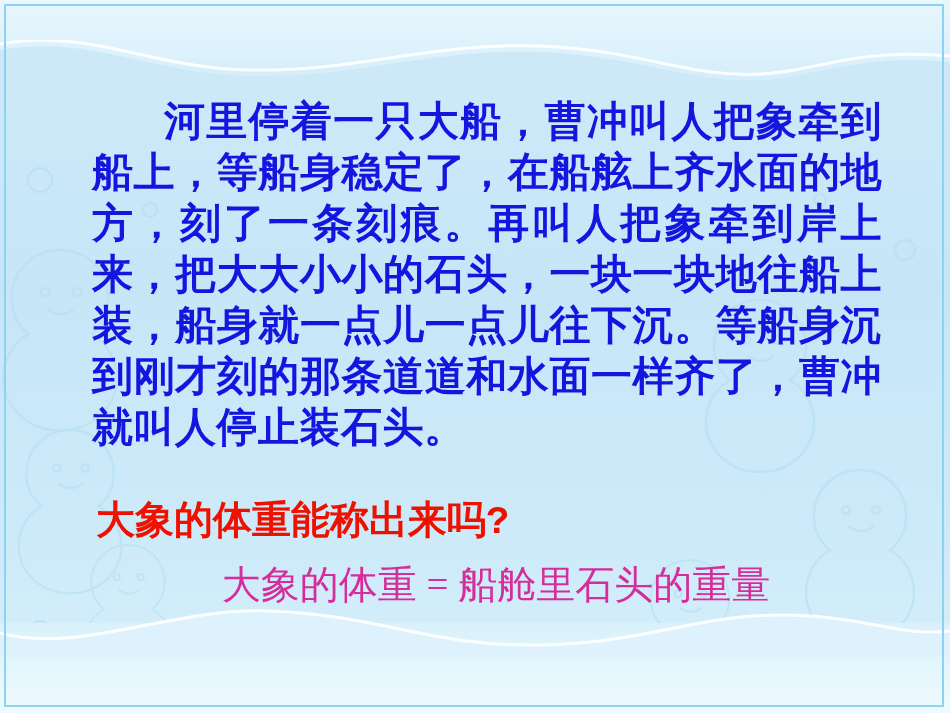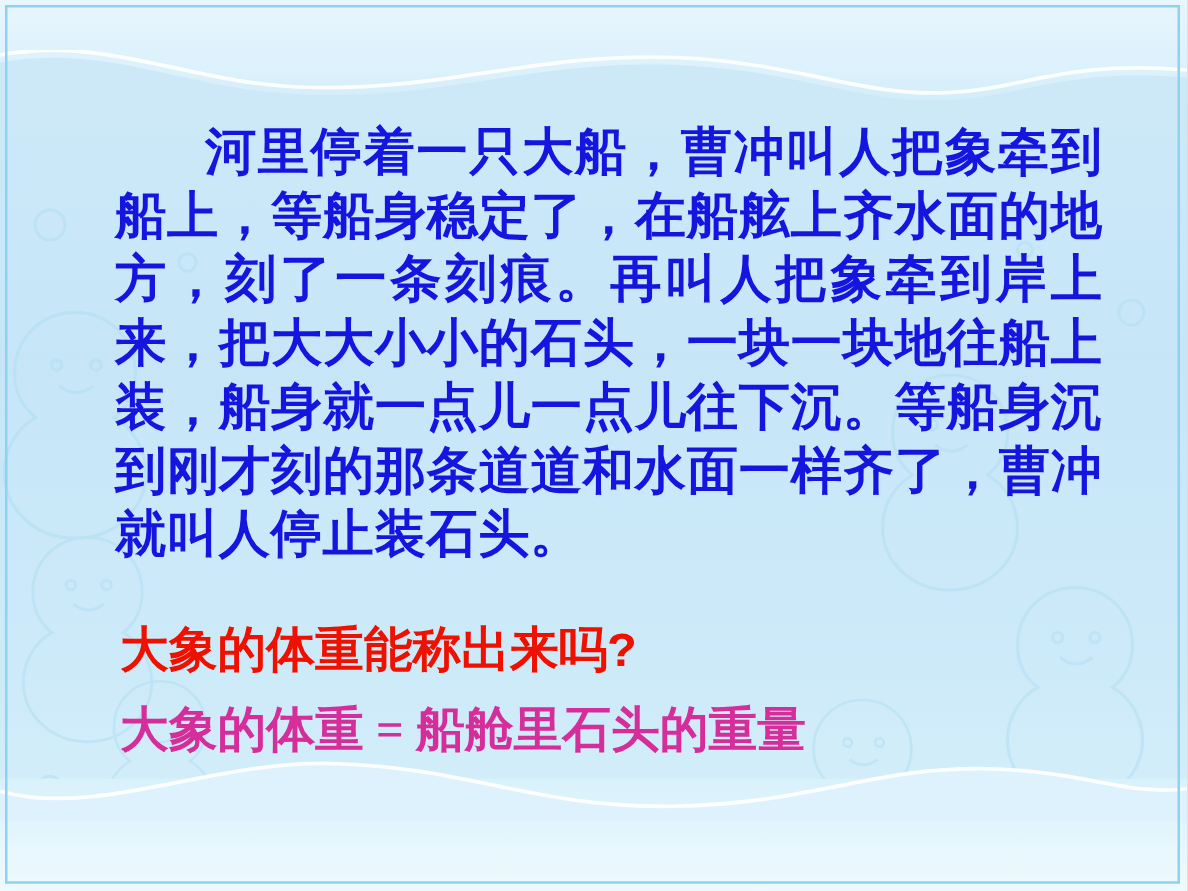--- a/index.html
+++ b/index.html
@@ -11,21 +11,21 @@
     height: 713px;
     overflow: hidden;
     font-family: "Liberation Serif", serif;
     background: #cfe9f7;
   }
 
   .slide {
     position: relative;
     width: 950px;
     height: 713px;
-    background: #fde047;
+    background: #5eead4;
     overflow: hidden;
   }
 
   
   .bg-gradient {
     position: absolute;
     left: 0; top: 0;
     width: 950px;
     height: 713px;
     background: linear-gradient(180deg, #cfeaf8 0%, #c6e6f8 40%, #cdeaf9 75%, #d8f0fb 100%);
@@ -117,23 +117,24 @@
     line-height: 46px;
   }
 
   .equation {
     position: absolute;
     left: 96px;
     top: 562px;
     width: 800px;
     color: #d52d9a;
     font-family: "Liberation Serif", serif;
-    font-weight: bold;
+    font-weight: normal;
     font-size: 39px;
     line-height: 46px;
+    text-align: center;
     text-indent: 0;
   }
 </style>
 </head>
 <body>
 
 <div class="slide">
 
   <div class="bg-gradient"></div>
 

